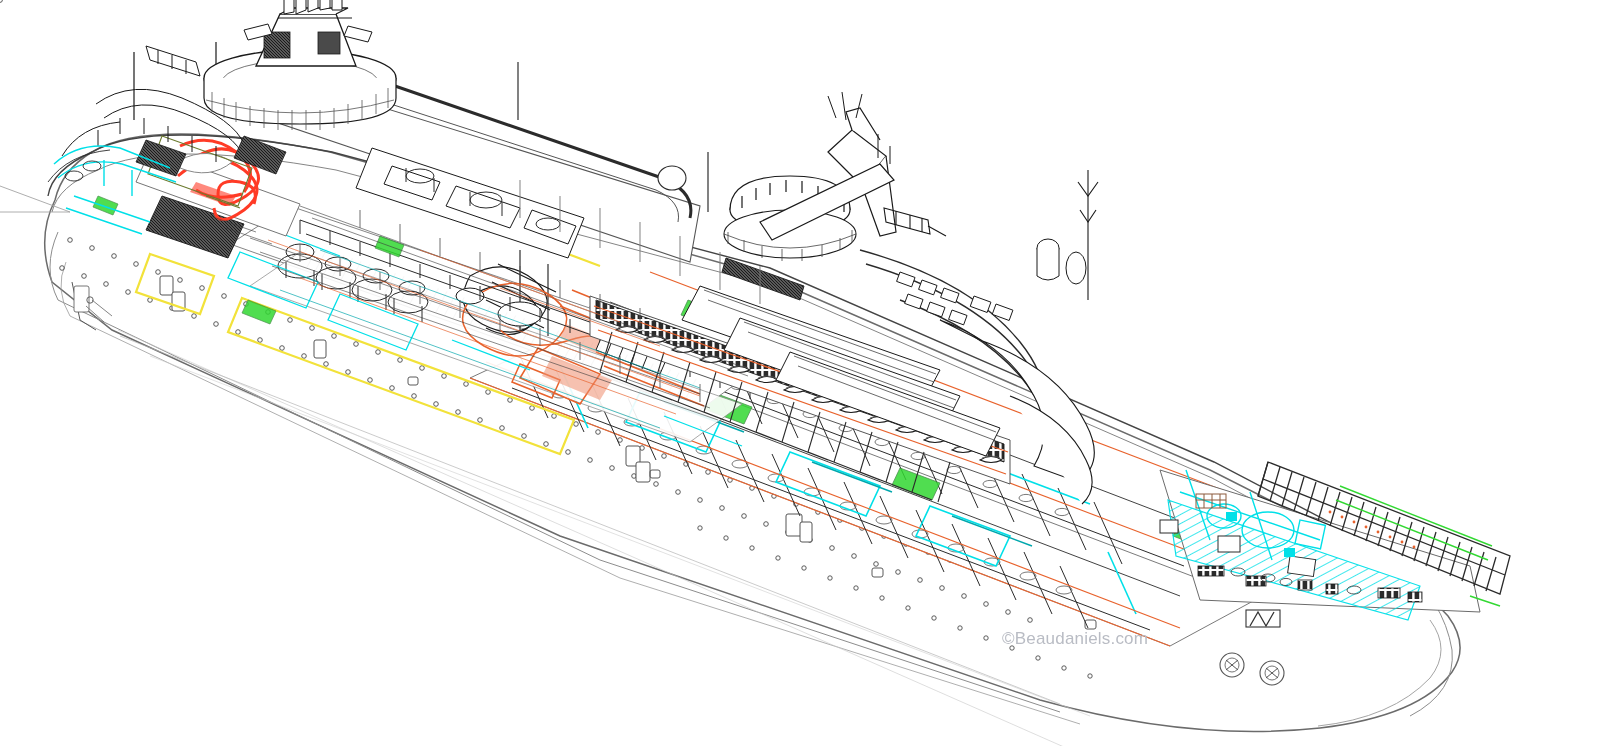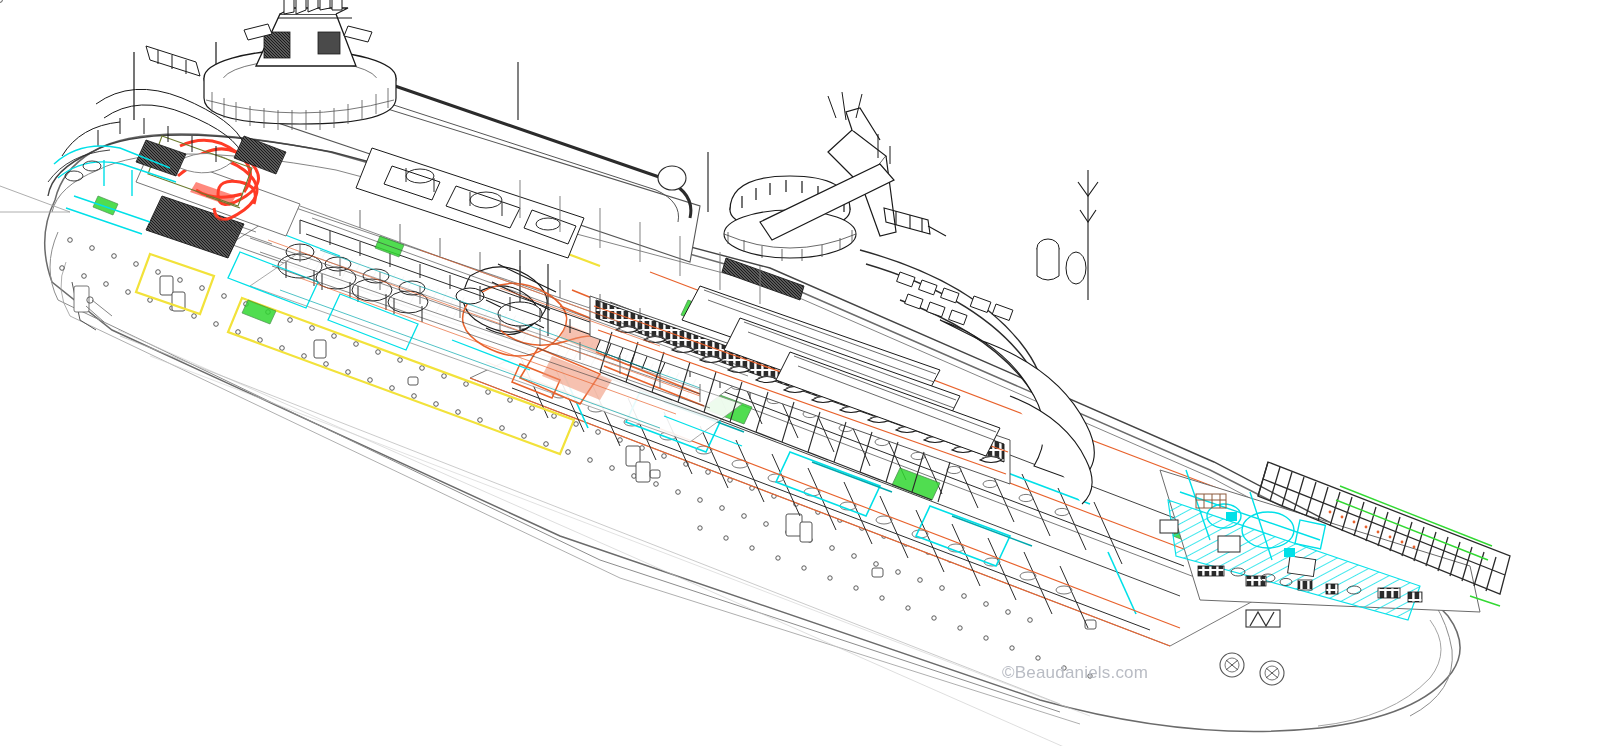--- a/index.html
+++ b/index.html
@@ -745,15 +745,15 @@
       </g>
       <g fill="none" stroke="#7a7a7a" stroke-width="1.1">
         <path d="M520 180 L520 218 M560 196 L560 232 M600 208 L600 248 M640 222 L640 262
                  M680 236 L680 276 M720 252 L720 290 M760 266 L760 304"></path>
       </g>
     </g>
 
     <path d="M300 240 L700 380 L690 400 L290 262 Z" fill="url(#deckHatch)" opacity=".25"></path>
   </svg>
 
-  <div class="wm" style="left: 1002px; top: 663px; color: rgb(185, 188, 196);">©Beaudaniels.com</div>
+  <div class="wm" style="left: 1002px; top: 629px; color: rgb(185, 188, 196);">©Beaudaniels.com</div>
 
 </div>
 
 </body></html>

